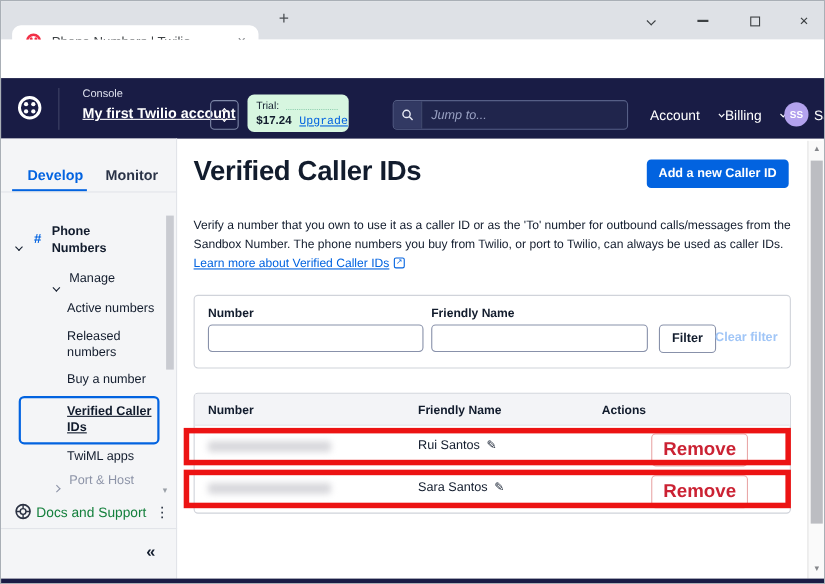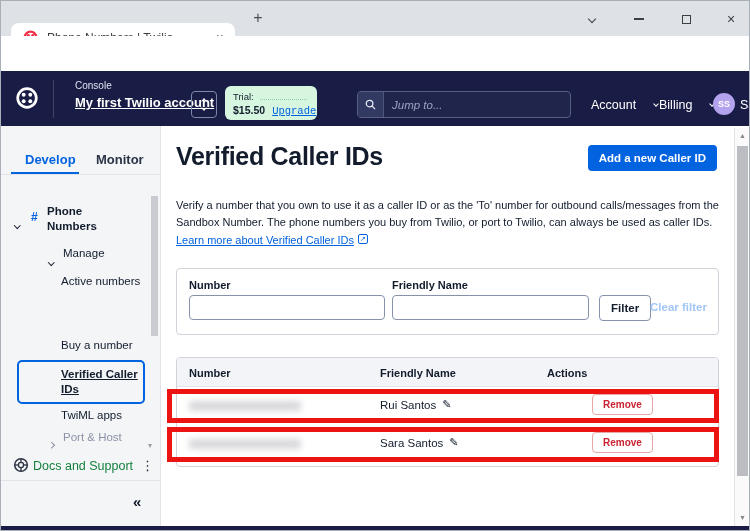--- a/index.html
+++ b/index.html
@@ -98,21 +98,21 @@
   .filter-btn { left:422px; top:26px; height:26px; padding:0 11px; background:#fff; border:1px solid #8891AA;
                 border-radius:4px; font-size:11.5px; font-weight:bold; color:#121C2D; font-family:"Liberation Sans",sans-serif; }
   .clear-filter { left:473px; top:32px; font-size:11.5px; font-weight:bold; color:#A1C6F7; }
   .table-card { left:175px; top:356px; width:543px; height:110px; overflow:hidden; }
   .thead { left:0; top:0; width:100%; height:29px; background:#f3f4f7; border-bottom:1px solid #e4e6eb; }
   .th { top:9px; font-size:11px; font-weight:bold; color:#121C2D; }
   .blurnum { width:112px; height:10px; background:#d8d8dc; border-radius:3px; filter:blur(3px); }
   .cellname { font-size:11.5px; color:#121C2D; display:flex; align-items:center; gap:6px; }
   .pencil { font-size:11px; color:#121C2D; }
   .remove-btn { padding:4px 10px; background:#fff; border:1px solid #e9a8a8; border-radius:4px;
-                color:#cb2233; font-size:10px; font-weight:bold; font-family:"Liberation Sans",sans-serif; }
+                color:#cb2233; font-size:17px; font-weight:bold; font-family:"Liberation Sans",sans-serif; }
   .redbox { left:166px; width:552px; border:5px solid #EC1313; }
 
   
   .mscroll { left:733px; top:127px; width:15px; height:398px; background:#fafafa; border-left:1px solid #e3e3e3; }
   .mthumb { left:2px; top:18px; width:11px; height:330px; background:#bcbdc2; }
   .sarrow { width:15px; text-align:center; font-size:7px; color:#85878b; }
 
   .bottomstrip { left:0; top:525px; width:750px; height:6px; background:#191C45; }
 </style>
 </head>
@@ -195,21 +195,21 @@
     <div class="abs switcher">
       <span class="chev up"></span>
       <span class="chev down"></span>
     </div>
     <div class="abs trial">
       <div class="trial-row1">
         <span class="trial-label">Trial:</span>
         <span class="trial-dots"></span>
       </div>
       <div class="trial-row2">
-        <span class="trial-balance">$15.50</span><a class="upgrade">Upgrade</a>
+        <span class="trial-balance">$17.24</span><a class="upgrade">Upgrade</a>
       </div>
     </div>
     <div class="abs jumpbox">
       <div class="jump-icon">
         <svg width="11" height="11" viewBox="0 0 12 12">
             <circle cx="5" cy="5" r="3.6" fill="none" stroke="#e8eaf5" stroke-width="1.4"></circle>
             <line x1="7.8" y1="7.8" x2="11" y2="11" stroke="#e8eaf5" stroke-width="1.4"></line>
           </svg>
       </div>
       <input placeholder="Jump to..." style="">
@@ -233,20 +233,21 @@
     <div class="abs sb-divider" style="top:48px"></div>
 
     <span class="abs sb-chev" style="left:14px;top:87px"><span class="chev down"></span></span>
     <span class="abs" style="left:30px;top:84px;font-size:12px;font-weight:bold;color:#0263E0">#</span>
     <div class="abs tree-label" style="left:46px;top:78px;width:75px;font-weight:bold">Phone Numbers</div>
 
     <span class="abs sb-chev" style="left:48px;top:124px"><span class="chev down"></span></span>
     <div class="abs tree-label" style="left:62px;top:120px">Manage</div>
 
     <div class="abs tree-label" style="left:60px;top:148px">Active numbers</div>
+    <div class="abs tree-label" style="left:60px;top:173px;width:80px">Released numbers</div>
     <div class="abs tree-label" style="left:60px;top:212px">Buy a number</div>
 
     <div class="abs selected-box"></div>
     <div class="abs tree-label" style="left:60px;top:241px;width:82px;font-weight:bold;text-decoration:underline">Verified Caller IDs</div>
 
     <div class="abs tree-label" style="left:60px;top:282px">TwiML apps</div>
 
     <span class="abs sb-chev" style="left:48px;top:307px;color:#8c93a7"><span class="chev right"></span></span>
     <div class="abs tree-label" style="left:62px;top:304px;color:#8c93a7">Port &amp; Host</div>
 

